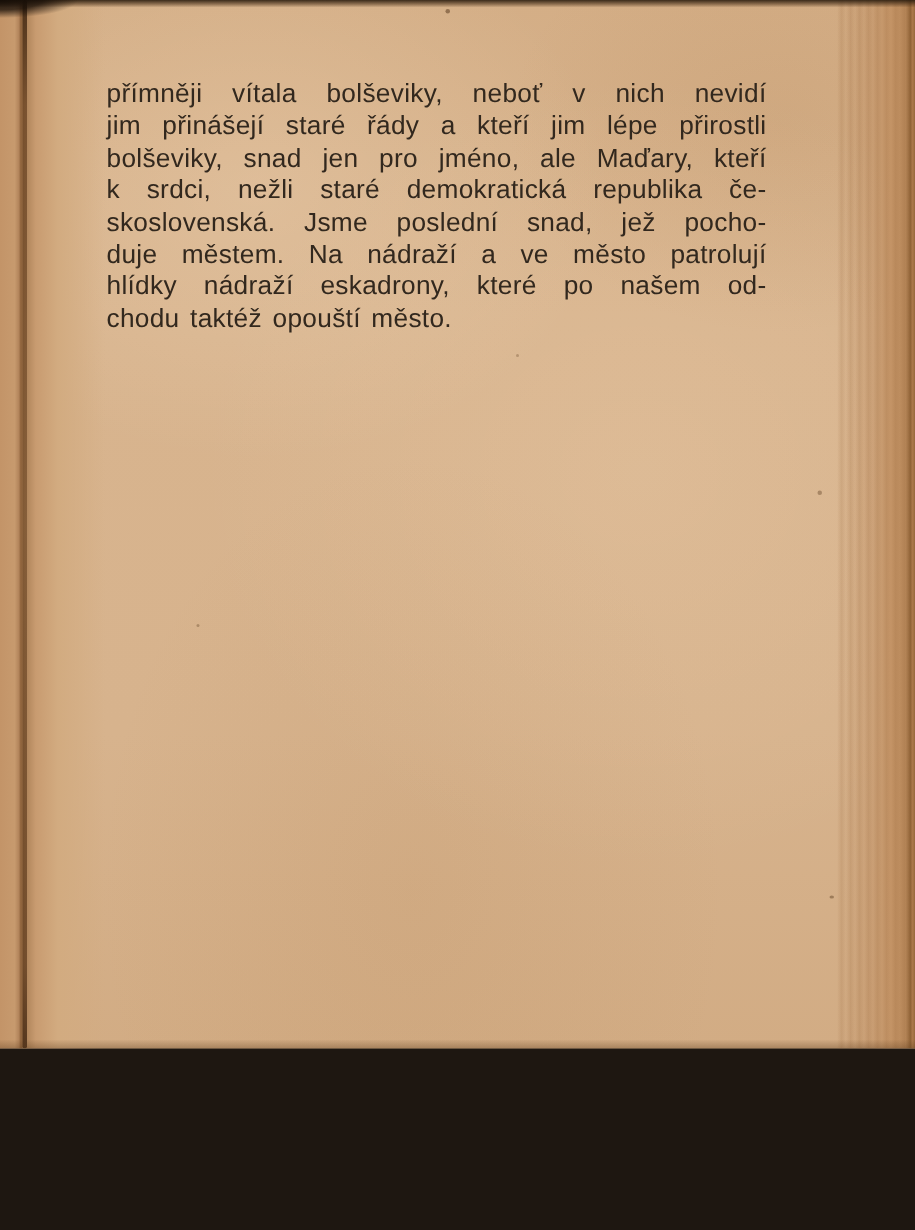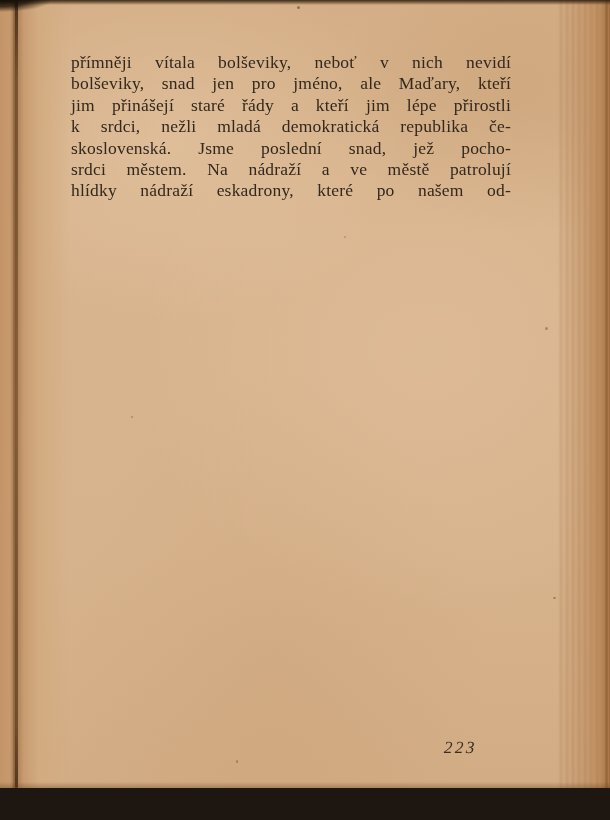--- a/index.html
+++ b/index.html
@@ -3,23 +3,23 @@
 <meta charset="utf-8">
 <style>
   html, body {
     margin: 0;
     padding: 0;
     background: #1e1711;
   }
   .scan {
     position: relative;
     width: 610px;
-    height: 788px;
+    height: 699px;
     overflow: hidden;
-    font-family: Liberation Serif, serif;
+    font-family: Liberation Sans, sans-serif;
     
     background-color: #d6b28c;
     background-image:
       radial-gradient(ellipse 340px 260px at 28% 18%, rgba(255,236,210,0.20), rgba(255,236,210,0) 70%),
       radial-gradient(ellipse 420px 380px at 70% 45%, rgba(255,230,198,0.14), rgba(255,230,198,0) 70%),
       radial-gradient(ellipse 300px 420px at 45% 85%, rgba(170,120,70,0.10), rgba(170,120,70,0) 70%),
       radial-gradient(ellipse 260px 200px at 85% 12%, rgba(160,110,60,0.12), rgba(160,110,60,0) 70%),
       linear-gradient(180deg, #d4ae86 0%, #d8b48e 30%, #d7b38d 70%, #d2ac84 100%);
   }
 
@@ -148,26 +148,27 @@
 
   <div class="gutter"></div>
   <div class="crease-line"></div>
   <div class="fore-edge"></div>
   <div class="top-edge"></div>
   <div class="top-corner-wedge"></div>
   <div class="bottom-edge"></div>
 
   <div class="text-block">
     <div class="text-line">přímněji vítala bolševiky, neboť v nich nevidí</div>
+    <div class="text-line">jim přinášejí staré řády a kteří jim lépe přirostli</div>
     <div class="text-line">bolševiky, snad jen pro jméno, ale Maďary, kteří</div>
-    <div class="text-line">jim přinášejí staré řády a kteří jim lépe přirostli</div>
-    <div class="text-line">k srdci, nežli mladá demokratická republika če-</div>
+    <div class="text-line">k srdci, nežli staré demokratická republika če-</div>
     <div class="text-line">skoslovenská. Jsme poslední snad, jež pocho-</div>
-    <div class="text-line">srdci městem. Na nádraží a ve městě patrolují</div>
+    <div class="text-line">duje městem. Na nádraží a ve město patrolují</div>
     <div class="text-line">hlídky nádraží eskadrony, které po našem od-</div>
+    <div class="text-line last">chodu taktéž opouští město.</div>
   </div>
 
   <div class="page-number">223</div>
 
   <div class="speck s1"></div>
   <div class="speck s2"></div>
   <div class="speck s3"></div>
   <div class="speck s4"></div>
   <div class="speck s5"></div>
   <div class="speck s6"></div>

